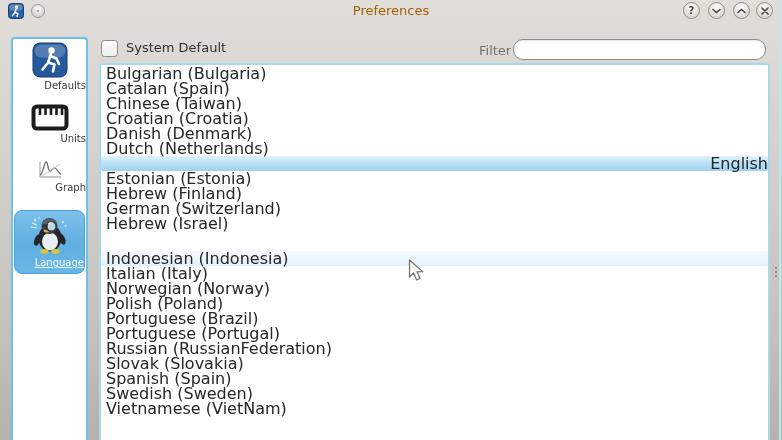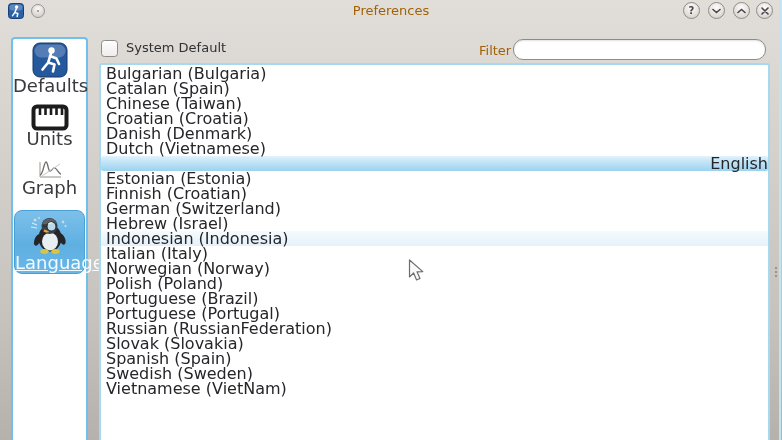--- a/index.html
+++ b/index.html
@@ -40,21 +40,21 @@
   .btn-shade { left:708px; }
   .btn-unshade { left:733px; }
   .btn-close { left:756px; }
 
   
   .sidebar {
     position:absolute; left:11px; top:37px; width:77px; height:410px;
     background:#ffffff; border:2px solid #6fc0ea; border-bottom:none;
     border-radius:4px 4px 0 0; padding-top:2px;
   }
-  .side-item { text-align:center; color:#3a3a3e; font-size:18px; cursor:default; }
+  .side-item { text-align:right; color:#3a3a3e; font-size:10px; cursor:default; }
   .side-item .icon { display:block; margin:0 auto; }
   .side-item .side-label { display:block; margin-top:1px; line-height:14px; }
   .si-defaults { margin-top:1px; }
   .si-units { margin-top:11px; }
   .si-graph { margin-top:12px; }
   .si-language { margin-top:15px; padding:4px 0 3px; margin-left:1px; margin-right:1px; }
   .side-item.selected {
     background:linear-gradient(180deg,#7cc0ea 0%,#5fafe2 55%,#6ab7e7 100%);
     border:1px solid #4aa0d6; border-radius:8px;
   }
@@ -64,21 +64,21 @@
   .sysdef {
     position:absolute; left:101px; top:40px;
     display:flex; gap:8px;
   }
   .checkbox {
     width:17px; height:17px; border:1px solid #8f8c88; border-radius:3.5px;
     background:linear-gradient(180deg,#fefefe,#efedeb);
     box-shadow:inset 0 1px 1px rgba(255,255,255,.85);
   }
   .sysdef .cb-label { font-size:13px; color:#303034; }
-  .filter-label { position:absolute; left:479px; top:43px; font-size:13px; color:#a16207; }
+  .filter-label { position:absolute; left:479px; top:43px; font-size:13px; color:#737373; }
   .filter-input {
     position:absolute; left:513px; top:39px; width:253px; height:21px;
     border:1px solid #8f8c88; border-radius:10px; background:#ffffff;
     padding:0 9px; font-family:"DejaVu Sans",sans-serif; font-size:12.5px; color:#26262a;
     box-shadow:inset 0 1px 2px rgba(0,0,0,.12); outline:none;
   }
 
   
   .lang-list {
     position:absolute; left:99px; top:63px; width:671px; height:382px;
@@ -89,20 +89,21 @@
     height:15px; line-height:15px; padding-left:5px;
     font-size:16px; color:#26262a; white-space:nowrap; cursor:default;
   }
   .row.selected {
     background:linear-gradient(180deg,#e2f3fc 0%,#c2e4f7 40%,#9cd2f0 100%);
     border-radius:2px;
     text-align:right;
   }
   .row.hover {
     background:linear-gradient(180deg,#f5fbfe 0%,#e4f1fa 100%);
+    margin-top:20px;
   }
 
   
   .edge-line { position:absolute; left:779px; top:0; width:2px; height:440px; background:#bfe4f5; }
   .grip-dots { position:absolute; left:775px; top:267px; width:2px; height:12px; }
   .grip-dots i { display:block; width:2px; height:2px; margin-bottom:2px; background:#96938e; }
 
   
   .cursor { position:absolute; left:408px; top:259px; pointer-events:none; }
 </style>
@@ -205,24 +206,24 @@
 </div>
 <span class="filter-label">Filter</span>
 <input class="filter-input" type="text" value="" style="">
 
 <div class="lang-list">
     <div class="row">Bulgarian (Bulgaria)</div>
     <div class="row">Catalan (Spain)</div>
     <div class="row">Chinese (Taiwan)</div>
     <div class="row">Croatian (Croatia)</div>
     <div class="row">Danish (Denmark)</div>
-    <div class="row">Dutch (Vietnamese)</div>
+    <div class="row">Dutch (Netherlands)</div>
     <div class="row selected">English</div>
     <div class="row">Estonian (Estonia)</div>
-    <div class="row">Finnish (Croatian)</div>
+    <div class="row">Hebrew (Finland)</div>
     <div class="row">German (Switzerland)</div>
     <div class="row">Hebrew (Israel)</div>
     <div class="row hover">Indonesian (Indonesia)</div>
     <div class="row">Italian (Italy)</div>
     <div class="row">Norwegian (Norway)</div>
     <div class="row">Polish (Poland)</div>
     <div class="row">Portuguese (Brazil)</div>
     <div class="row">Portuguese (Portugal)</div>
     <div class="row">Russian (RussianFederation)</div>
     <div class="row">Slovak (Slovakia)</div>

